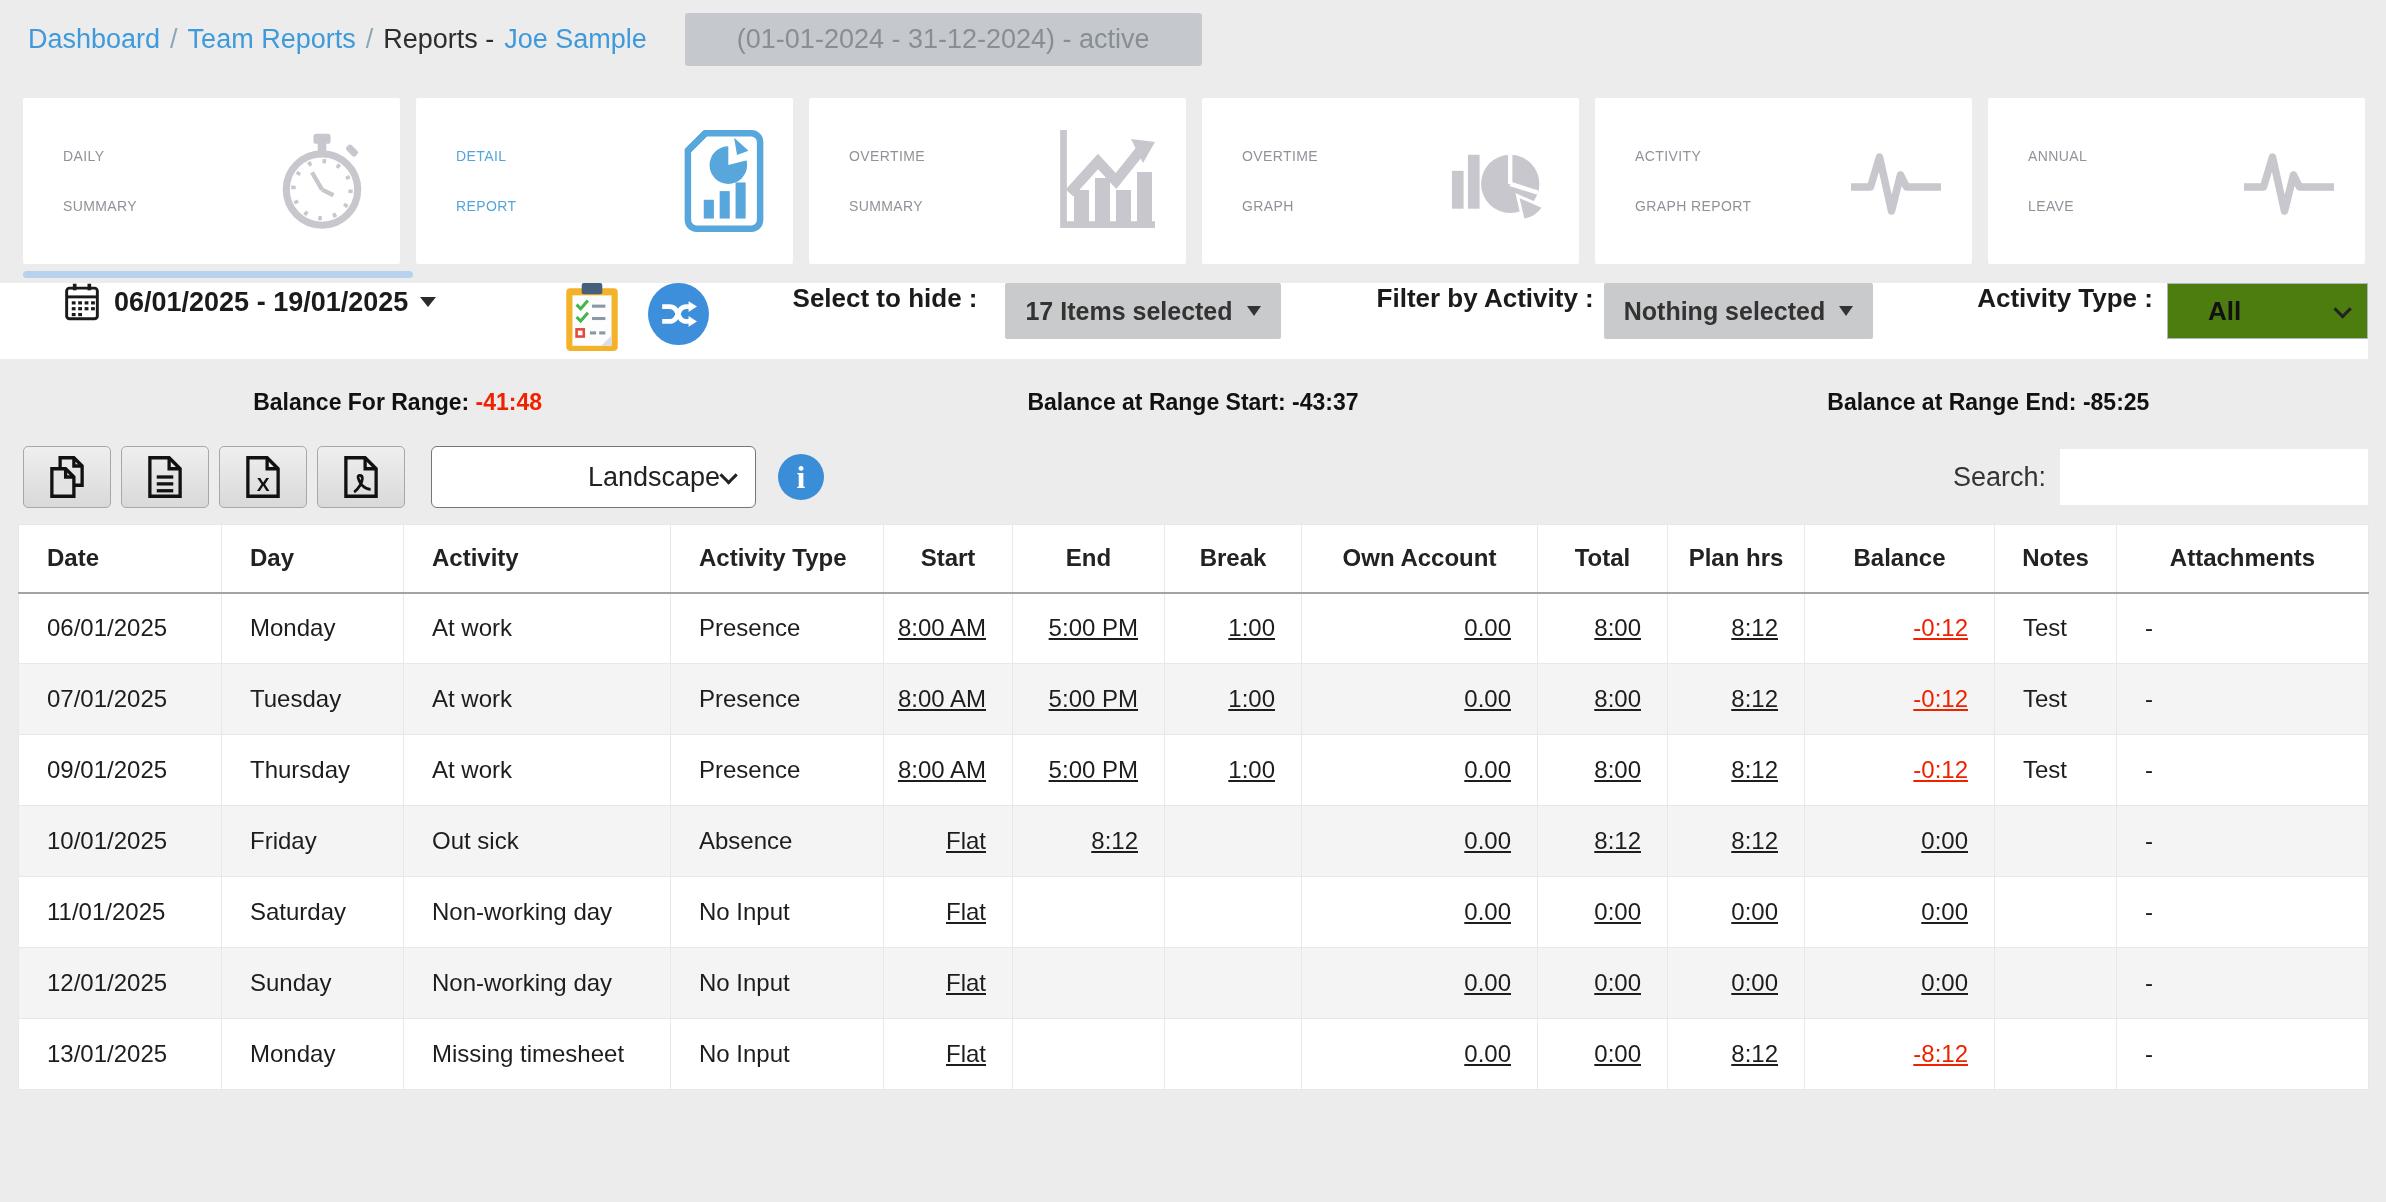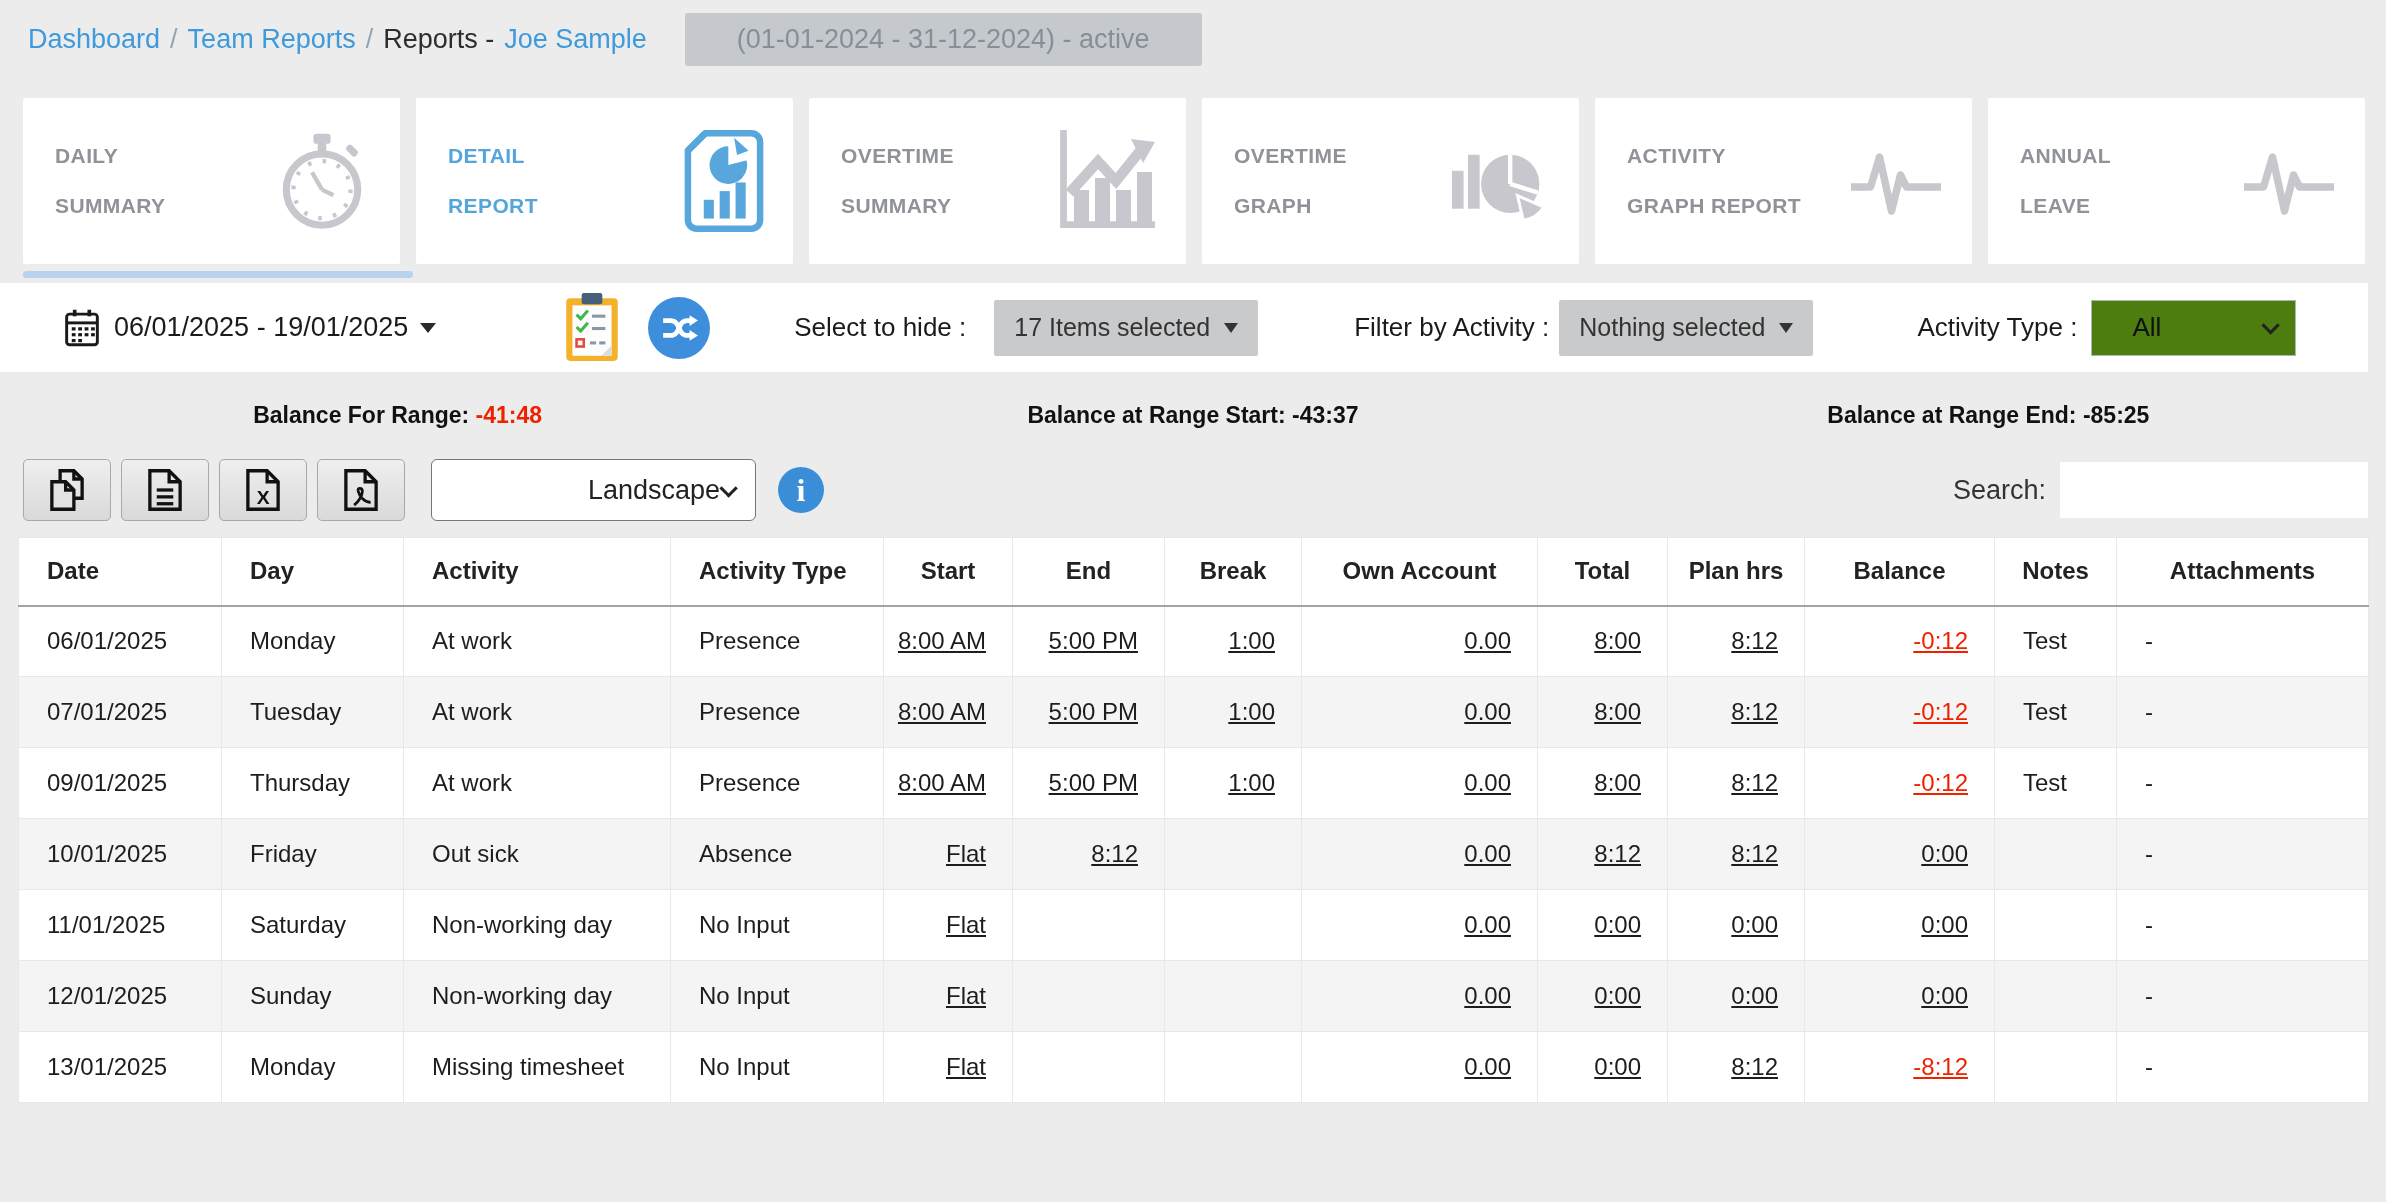--- a/index.html
+++ b/index.html
@@ -21,34 +21,34 @@
     font-size:27px; padding:11px 52px; border-radius:3px; white-space:nowrap;
   }
 
   
   .tabs-row { display:flex; gap:16px; margin:36px 22px 0 23px; height:166px; }
   .tab-card {
     flex:0 0 377px; background:#ffffff; border-radius:2px; cursor:pointer;
     display:flex; align-items:center; justify-content:space-between;
     padding:0 28px 0 32px; overflow:hidden;
   }
-  .tab-card .tab-label { font-size:21px; letter-spacing:.4px; color:#8f9298; line-height:50px; font-weight:700; }
+  .tab-card .tab-label { font-size:14px; letter-spacing:.4px; color:#8f9298; line-height:50px; font-weight:400;margin-left:8px; }
   .tab-card svg { flex:0 0 auto; }
   .tab-card .ic { stroke:#c7c7cd; fill:none; }
   .tab-card .icf { fill:#c7c7cd; }
   .tab-card.active .tab-label { color:#55a5dc; }
   .tab-card.active .ic { stroke:#58a7dc; }
   .tab-card.active .icf { fill:#58a7dc; }
   .tabs-scrollbar { margin:7px 22px 0 23px; height:7px; }
   .tabs-scrollbar-thumb { width:390px; height:7px; background:#b7d2ec; border-radius:4px; }
 
   
   .toolbar {
-    margin-top:5px; margin-right:18px; height:89px; background:#ffffff;
-    display:flex; align-items:center; padding-left:64px; white-space:nowrap;
+    margin-top:5px; margin-right:18px; height:76px; background:#ffffff;
+    display:flex; align-items:flex-start; padding-left:64px; white-space:nowrap;font-weight:bold;
   }
   .date-picker { display:flex; align-items:center; cursor:pointer; }
   .date-text { margin-left:14px; font-size:27px; color:#1b1b1b; }
   .caret { width:0; height:0; border-left:8px solid transparent; border-right:8px solid transparent; border-top:10px solid #2b2b2b; display:inline-block; }
   .date-picker .caret { margin-left:12px; }
   .clipboard-btn { margin-left:128px; cursor:pointer; line-height:0; }
   .shuffle-btn {
     margin-left:28px; width:62px; height:62px; border-radius:50%;
     background:#3d8edb; display:flex; align-items:center; justify-content:center; cursor:pointer;
   }

